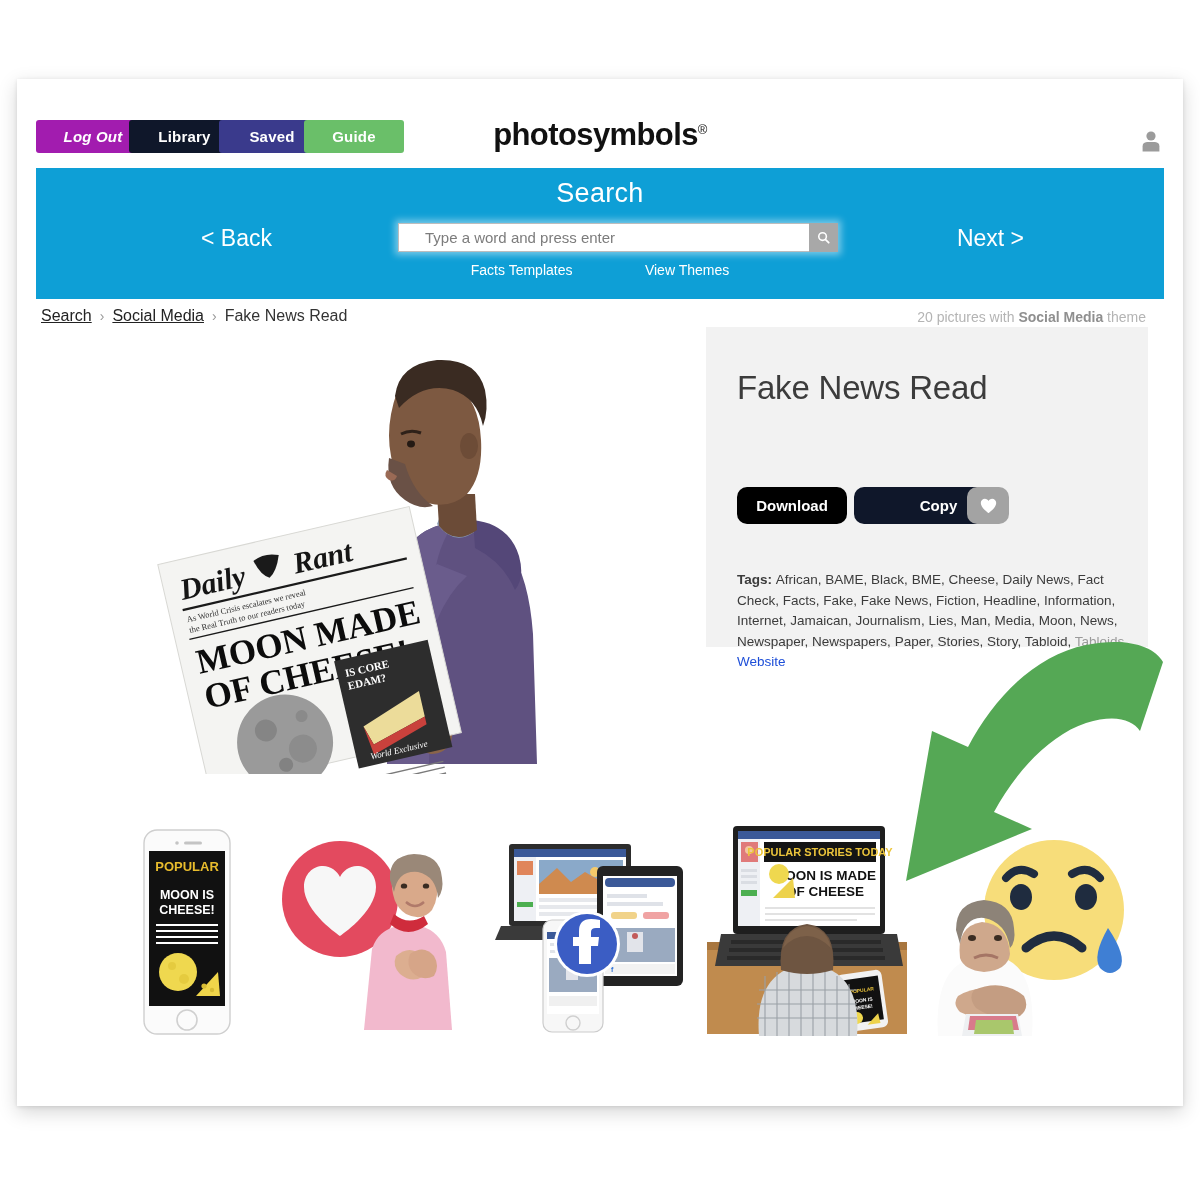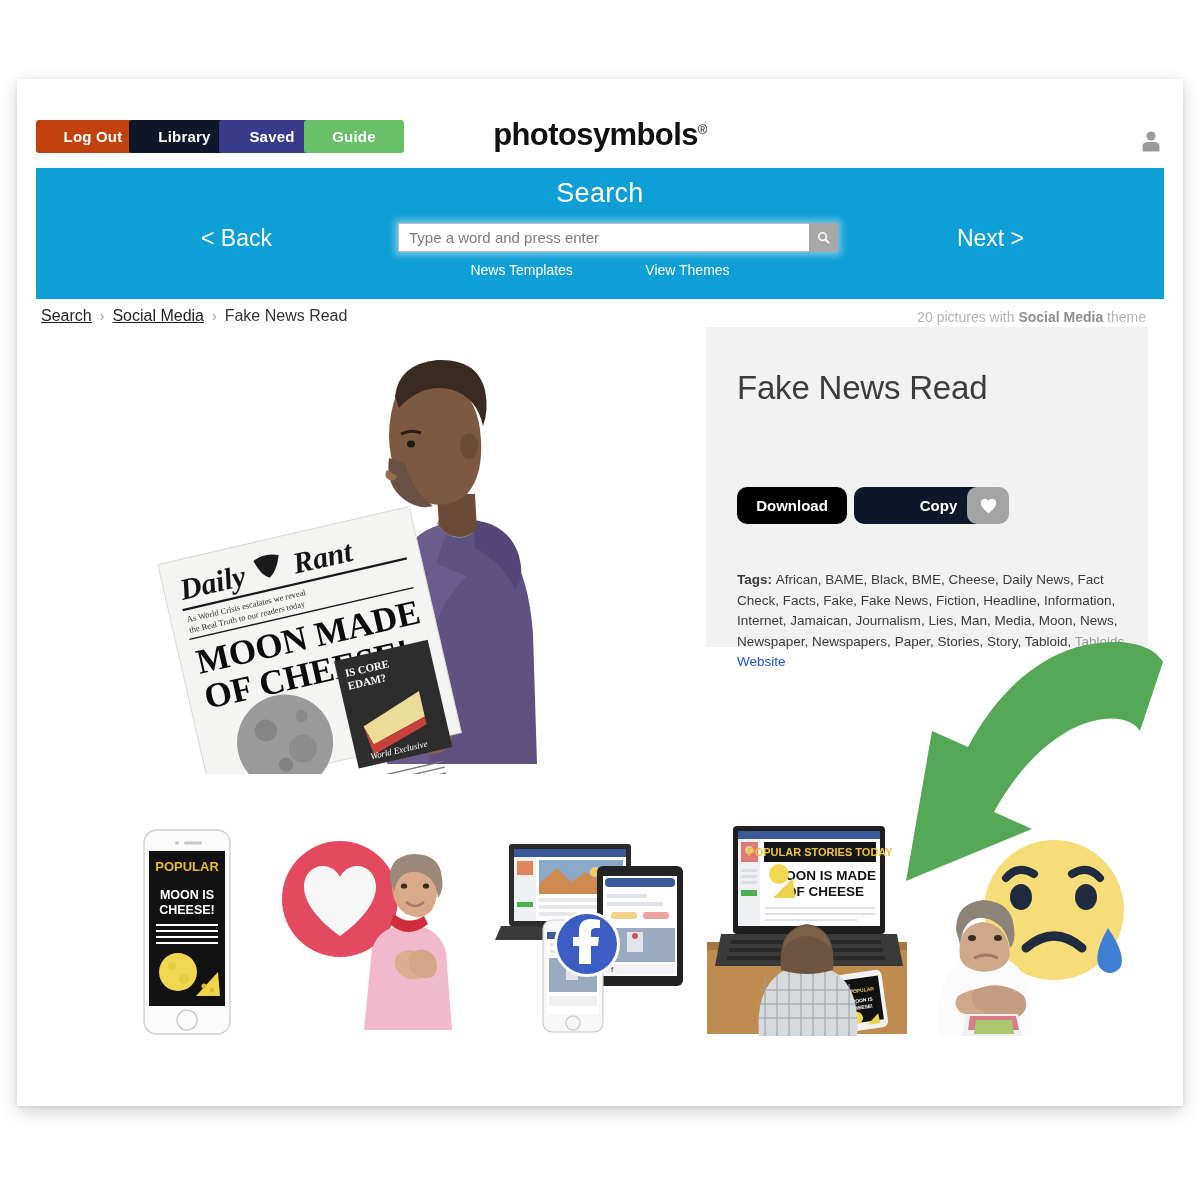--- a/index.html
+++ b/index.html
@@ -24,21 +24,21 @@
   }
   .navbtn {
     position: absolute; top: 41px;
     height: 33px; border: none; border-radius: 3px;
     color: #ffffff; font-size: 15px; font-weight: bold;
     letter-spacing: .2px;
     font-family: "Liberation Sans", sans-serif;
     cursor: pointer; padding: 0 14px;
     display: flex; align-items: center; justify-content: center;
   }
-  #btn-logout { left: 19px; width: 86px; background: #c2410c; }
+  #btn-logout { left: 19px; width: 86px; background: #a21caf; font-style: italic; }
   #btn-library { left: 112px; width: 83px; background: #0f172a; }
   #btn-saved { left: 202px; width: 78px; background: #3a3a8c; }
   #btn-guide { left: 287px; width: 72px; background: #6abf69; }
 
   #logo {
     position: absolute; left: 0; top: 38px; width: 100%;
     text-align: center;
     font-size: 31px; font-weight: bold; color: #111;
     letter-spacing: -0.6px;
   }
@@ -72,21 +72,21 @@
   }
   #searchbox-wrap {
     position: absolute; left: 362px; top: 55px;
     width: 440px; height: 29px;
     box-shadow: 0 0 7px 3px rgba(255,255,255,0.45);
     display: flex;
   }
   #search-input {
     flex: 1; border: 1px solid #bdbdbd; border-right: none;
     background: #ffffff; font-size: 15px; color: #7c7c7c;
-    padding: 0 10px; outline: none;
+    padding: 0 26px; outline: none;
     font-family: "Liberation Sans", sans-serif;
   }
   #search-input::placeholder { color: #7c7c7c; opacity: 1; }
   #search-submit {
     width: 29px; background: #a8a8a8; border: none;
     display: flex; align-items: center; justify-content: center;
     cursor: pointer;
   }
   #sublinks {
     position: absolute; left: 0; top: 93px; width: 100%;
@@ -202,21 +202,21 @@
       <input id="search-input" type="text" placeholder="Type a word and press enter" style="">
       <div id="search-submit">
         <svg width="13" height="13" viewBox="0 0 14 14">
           <circle cx="6" cy="6" r="4.1" fill="none" stroke="#ffffff" stroke-width="1.7"></circle>
           <line x1="9.2" y1="9.2" x2="12.6" y2="12.6" stroke="#ffffff" stroke-width="1.9" stroke-linecap="round"></line>
         </svg>
       </div>
     </div>
 
     <div id="sublinks">
-      <a>News Templates</a>
+      <a>Facts Templates</a>
       <a>View Themes</a>
     </div>
   </div>
 
   <div id="breadcrumb">
     <a>Search</a><span class="sep">›</span><a>Social Media</a><span class="sep">›</span><span class="current">Fake News Read</span>
   </div>
 
   <div id="theme-count"><span>20 pictures with </span><b>Social Media</b><span> theme</span></div>
 

